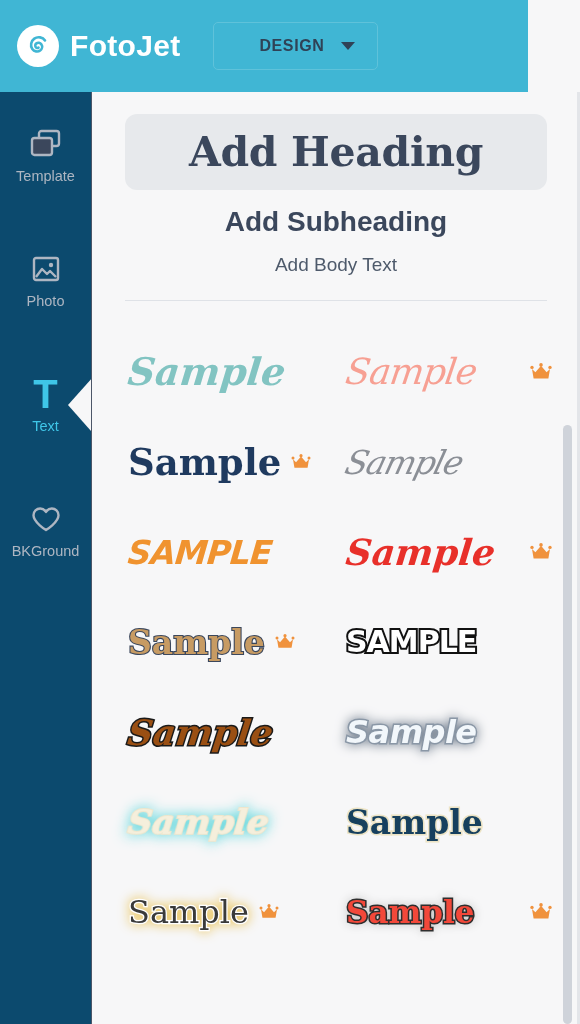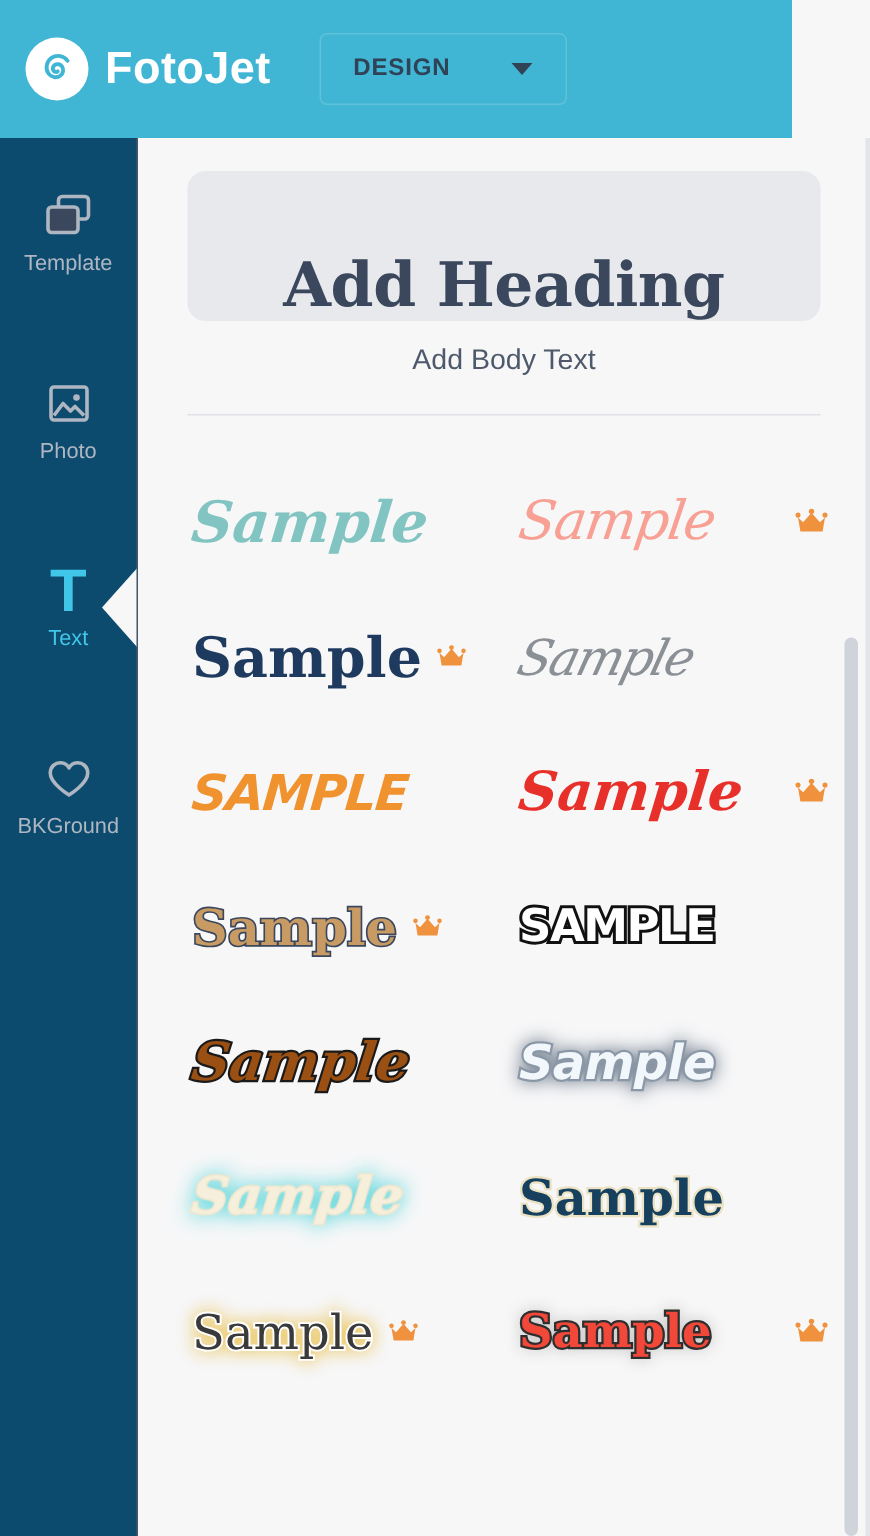--- a/index.html
+++ b/index.html
@@ -35,20 +35,21 @@
   }
   .design-btn {
     margin-left: 33px;
     width: 165px; height: 48px;
     border: 1px solid #5fc2da;
     border-radius: 5px;
     background: transparent;
     display: flex; align-items: center;
     cursor: pointer;
     position: relative;
+    padding-left: 24px;
   }
   .design-label {
     color: #2f4256;
     font-size: 16px;
     font-weight: bold;
     letter-spacing: 0.6px;
     margin-left: 21px;
   }
   .caret {
     position: absolute; right: 22px; top: 50%;
@@ -97,22 +98,22 @@
   .main {
     position: absolute; top: 92px; left: 92px;
     width: 488px; height: 932px;
     background: #f7f7f8;
     overflow: hidden;
   }
   .head-block { padding: 22px 33px 0 33px; }
   .heading-box {
     background: #e7e9ec;
     border-radius: 12px;
-    height: 100px;
-    display: flex; align-items: flex-end; justify-content: center;
+    height: 76px;
+    display: flex; align-items: center; justify-content: center;
     cursor: pointer;
   }
   .heading-box span {
     font-family: "DejaVu Serif", serif;
     font-weight: bold;
     font-size: 41px;
     color: #3b475c;
     letter-spacing: -0.3px;
   }
   .subheading {
@@ -274,20 +275,23 @@
 
 
 </div>
 
 <div class="main">
 
   <div class="head-block">
     <div class="heading-box">
       <span>Add Heading</span>
     </div>
+    <div class="subheading">
+      <span>Add Subheading</span>
+    </div>
     <div class="bodytext">
       <span>Add Body Text</span>
     </div>
   </div>
 
   <div class="divider"></div>
 
   <div class="grid">
 
     <div class="srow">

